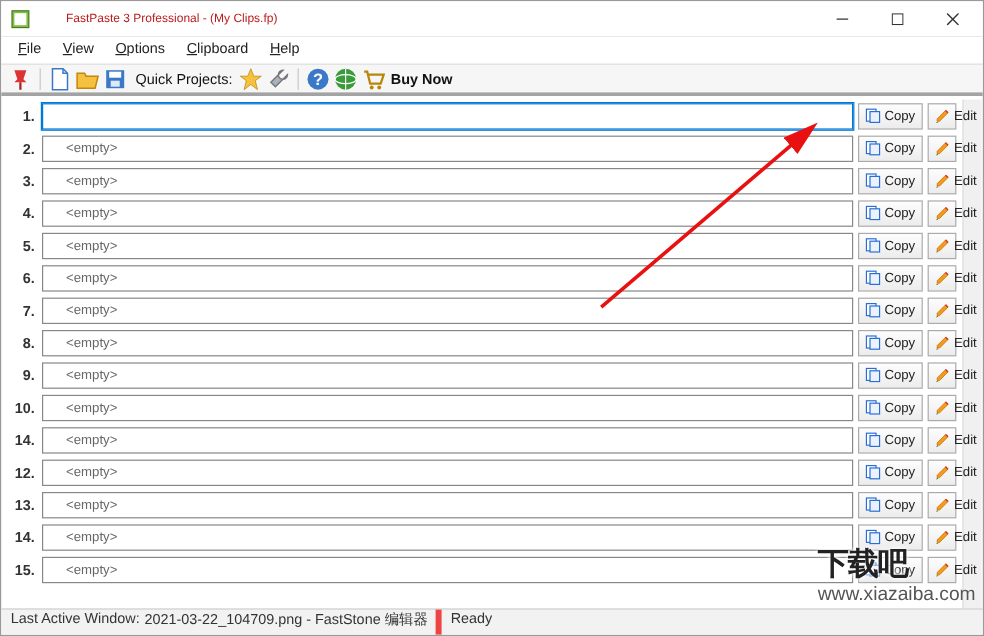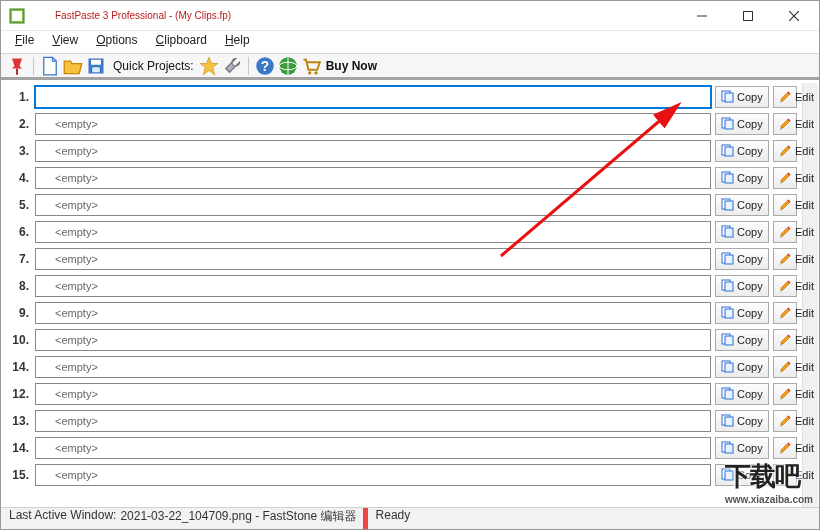--- a/index.html
+++ b/index.html
@@ -28,21 +28,21 @@
 .btn-copy { width: 54px; }
 .btn-edit { width: 24px; }
 .copy-glyph { width: 13px; height: 13px; flex-shrink: 0; }
 .edit-glyph { width: 13px; height: 13px; flex-shrink: 0; }
 .statusbar { position: absolute; left: 0; right: 0; bottom: 0; height: 22px; background: #f2f2f2; border-top: 1px solid #d0d0d0; display: flex; padding: 0 8px; font-size: 12px; color: #333; }
 .status-part1 { margin-right: 4px; }
 .status-part2 { border-left: 5px solid #ef4444; padding-left: 8px; margin-left: 6px; }
 .arrow { position: absolute; pointer-events: none; }
 .watermark { position: absolute; right: 6px; bottom: 24px; text-align: left; pointer-events: none; margin-left: 48px; }
 .watermark-main { font-size: 26px; font-weight: 900; color: #222; letter-spacing: -1px; font-family: "Arial Black", sans-serif; text-shadow: 0 0 3px #fff, 0 0 4px #fff; }
-.watermark-sub { font-size: 10px; color: #555; text-shadow: 0 0 2px #fff; font-weight: bold; }
+.watermark-sub { font-size: 16px; color: #555; text-shadow: 0 0 2px #fff; }
 .scrollbar-hint { position:absolute; right:1px; top:82px; bottom:22px; width:16px; background:#f0f0f0; border-left:1px solid #ddd;}
 .clips-area .clip-row { padding-right: 18px; }
 </style>
 </head>
 <body>
 
 <div class="titlebar">
   <span class="title-icon">
     <svg viewBox="0 0 16 16">
         <rect x="1" y="1" width="14" height="14" fill="#7bc043" stroke="#4a7a1f"></rect>

